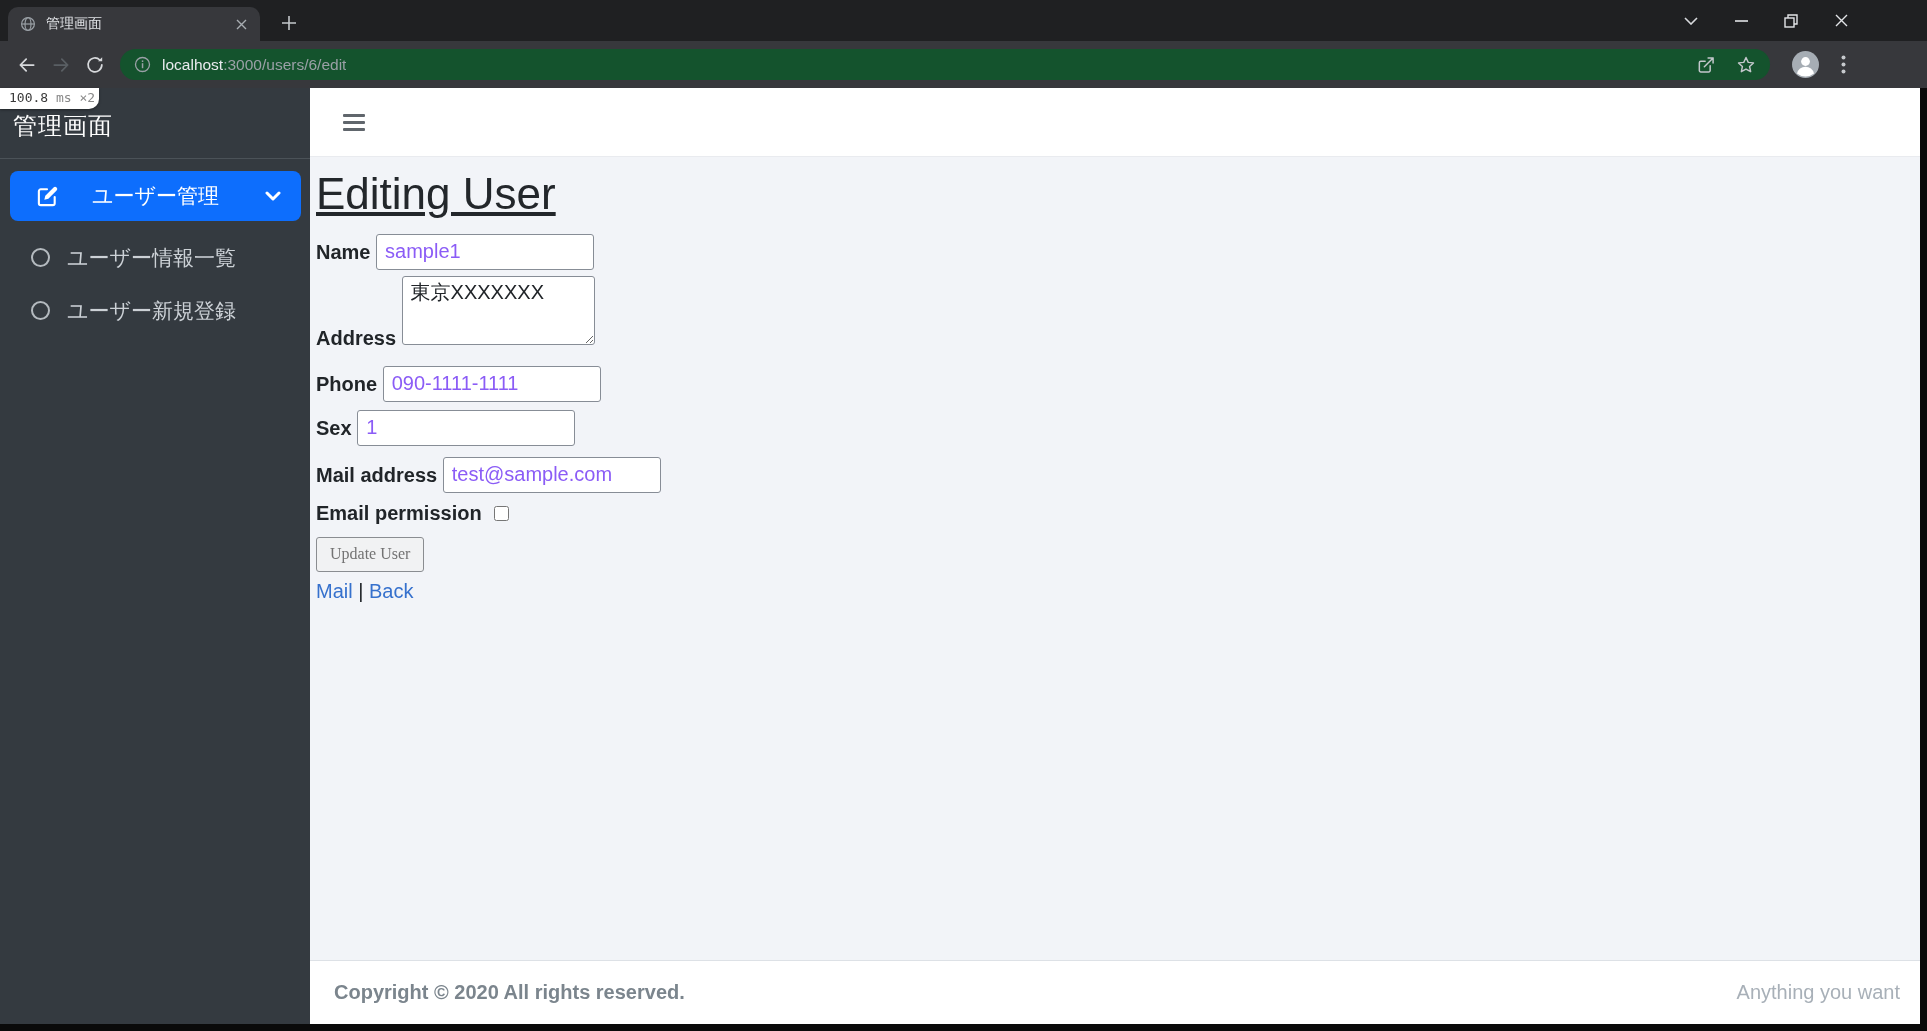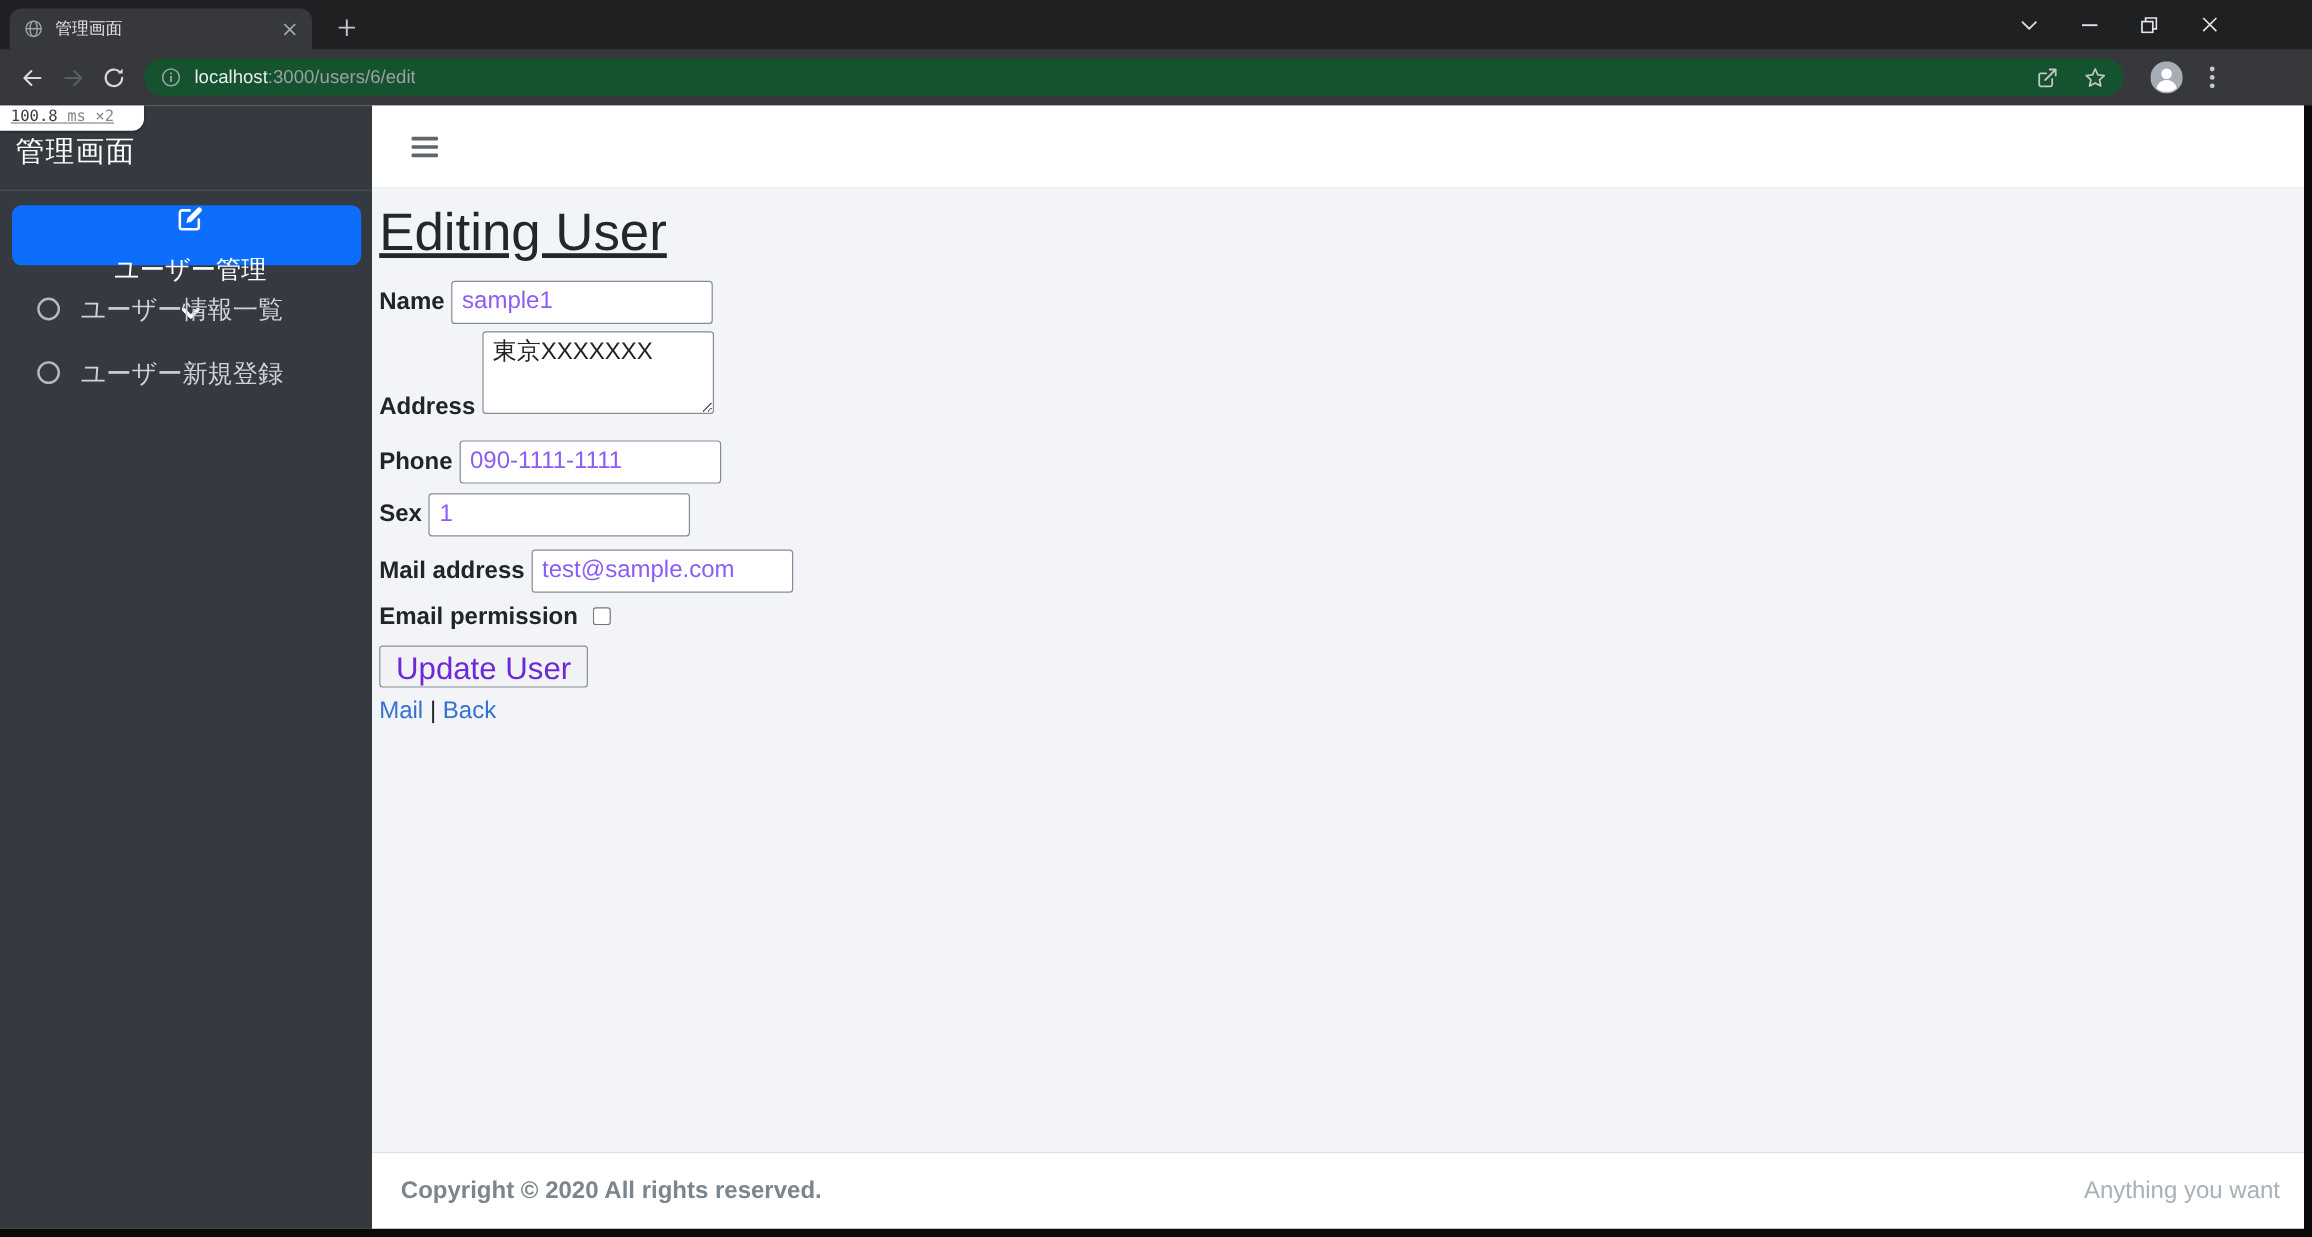--- a/index.html
+++ b/index.html
@@ -39,34 +39,34 @@
   .kebab { width:24px; height:24px; margin-left:12px; }
 
   
   .page { position:absolute; top:88px; left:0; width:1920px; height:936px; background:#f2f4f8; }
   .edge-right { position:absolute; top:88px; right:0; width:7px; height:943px; background:#0a0a0a; z-index:9; }
   .edge-bottom { position:absolute; left:0; bottom:0; width:100%; height:7px; background:#0a0a0a; z-index:9; }
 
   
   .profiler {
     position:absolute; left:0; top:0; z-index:8; background:#fff;
-    border-radius:0 0 10px 0; padding:2px 25px 4px 9px;
+    border-radius:0 0 10px 0; padding:2px 4px 4px 9px;
     font-family:"DejaVu Sans Mono",monospace; font-size:13px; color:#888;
-    box-shadow:0 1px 3px rgba(0,0,0,.35); cursor:pointer;text-decoration:underline;
+    box-shadow:0 1px 3px rgba(0,0,0,.35); cursor:pointer;
   }
   .profiler .t { color:#3a3a3a; }
 
   
   .sidebar { position:absolute; left:0; top:0; width:310px; height:100%; background:#343a40; }
   .brand { padding:22px 14px 0 13px; font-size:24px; color:#fdfdfd; letter-spacing:1px; cursor:pointer; }
   .side-divider { margin-top:16px; border-bottom:1px solid #4b5258; }
   .nav-active {
     margin:12px 9px 0 10px; height:50px; background:#0d6efd; border-radius:8px;
-    display:flex; align-items:center; gap:17px; padding:0 20px 0 26px;
-    color:#fff; font-size:21px; cursor:pointer;flex-direction:column;
+    display:flex; align-items:center; gap:33px; padding:0 20px 0 26px;
+    color:#fff; font-size:21px; cursor:pointer;
   }
   .nav-active .lbl { flex:1; }
   .nav-sub {
     display:flex; align-items:center; gap:17px; padding:0 18px 0 31px;
     margin-top:20px; height:33px; color:#ccd1d6; font-size:21px; cursor:pointer;
   }
   .o-circle { width:19px; height:19px; border:2.5px solid #b4babf; border-radius:50%; flex:0 0 auto; }
 
   
   .main { position:absolute; left:310px; top:0; width:1610px; height:100%; display:flex; flex-direction:column; }
@@ -85,21 +85,21 @@
   }
   .ta {
     font-family:inherit; font-size:20px; color:#212529; background:#fff;
     border:1.5px solid #878d96; border-radius:3px; padding:2px 8px;
     width:193px; height:69px; resize:both; vertical-align:baseline;
   }
   .cb { width:15px; height:15px; margin-left:7px; vertical-align:-1px; }
   .mb6{margin-bottom:6px;} .mb8{margin-bottom:8px;} .mb9{margin-bottom:9px;}
   .mb11{margin-bottom:11px;} .mb12{margin-bottom:12px;} .mb16{margin-bottom:16px;}
   .btn-update {
-    font-family:Liberation Sans, sans-serif; font-size:26px; color:#6d28d9; background:#f1f2f3;
+    font-family:Liberation Serif, serif; font-size:16px; color:#737373; background:#f1f2f3;
     border:1px solid #8a8d91; border-radius:3px; padding:3px 13px; height:35px; cursor:pointer;
   }
   .links { font-size:20px; color:#212529; margin-top:8px; }
   .links a { color:#3671cd; text-decoration:none; cursor:pointer; }
 
   .footer {
     flex:0 0 auto; height:64px; background:#fff; border-top:1px solid #dde1e6;
     display:flex; align-items:center; justify-content:space-between;
     padding:0 20px 0 24px; font-size:20px;
   }

